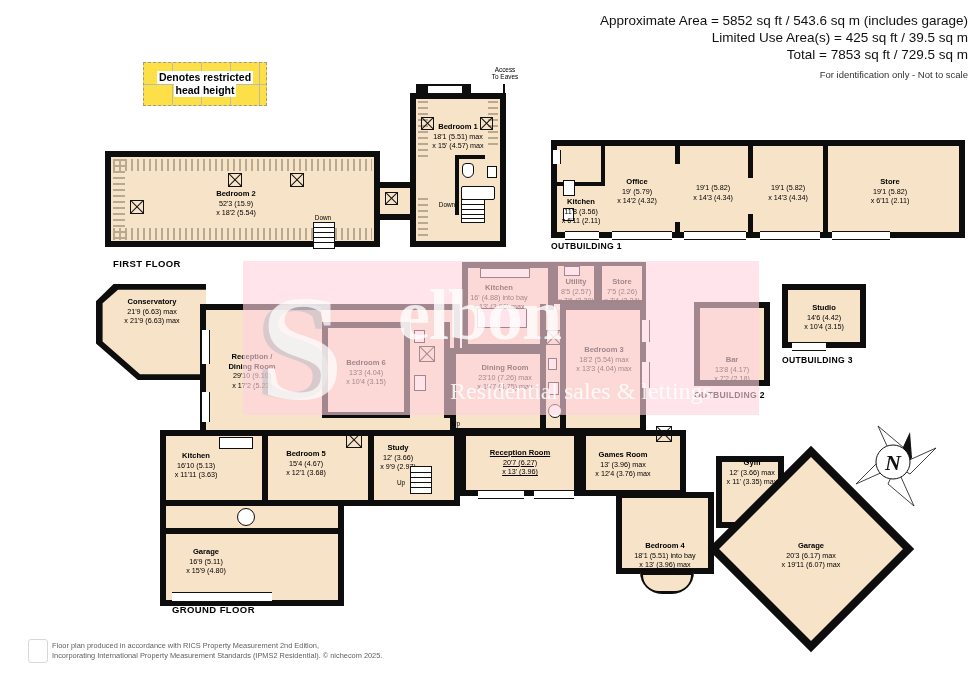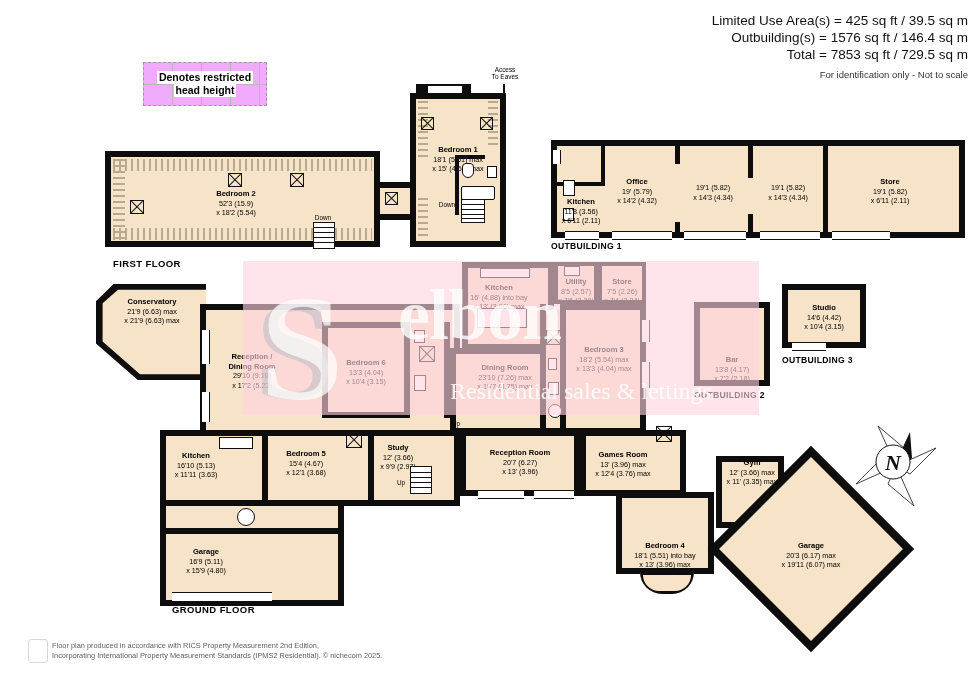--- a/index.html
+++ b/index.html
@@ -7,21 +7,21 @@
        font-family:"Liberation Sans","DejaVu Sans",sans-serif;color:#000;}
   .canvas{position:absolute;left:0;top:0;width:980px;height:693px;}
 
   
   .hdr{position:absolute;right:12px;top:12px;text-align:right;line-height:17px;}
   .hdr .l{font-size:13.5px;color:#111;white-space:nowrap;}
   .hdr .small{font-size:9.5px;color:#333;margin-top:3px;}
 
   
   .key{position:absolute;left:143px;top:62px;width:122px;height:42px;
-       border:1px dashed #9a9a9a;background:#f0abfc;}
+       border:1px dashed #9a9a9a;background:#fde047;}
   .key .hatch{position:absolute;inset:0;
        background-image:
          repeating-linear-gradient(to right,transparent 0 28px,#b5b5b5 28px 29px),
          repeating-linear-gradient(to bottom,transparent 0 21px,#b5b5b5 21px 22px);
        opacity:.85;}
   .key .kt{position:absolute;inset:0;display:flex;flex-direction:column;
        align-items:center;justify-content:center;font-size:10.5px;font-weight:bold;
        line-height:13px;text-align:center;background:rgba(255,255,255,.0);}
   .key .kt span{background:#fff;padding:0 2px;}
 
@@ -76,22 +76,22 @@
   .footer{position:absolute;left:52px;top:641px;font-size:7.4px;color:#5e5e5e;line-height:10px;}
   .fcirc{position:absolute;left:28px;top:639px;width:18px;height:22px;border:1px solid #d8d8d8;
         border-radius:3px;color:#d8d8d8;font-size:7px;}
 </style>
 </head>
 <body>
 
 <div class="canvas">
 
   <div class="hdr">
+    <div class="l">Approximate Area = 5852 sq ft / 543.6 sq m (includes garage)</div>
     <div class="l">Limited Use Area(s) = 425 sq ft / 39.5 sq m</div>
-    <div class="l">Outbuilding(s) = 1576 sq ft / 146.4 sq m</div>
     <div class="l">Total = 7853 sq ft / 729.5 sq m</div>
     <div class="small">For identification only - Not to scale</div>
   </div>
 
   <div class="key">
     <div class="hatch"></div>
     <div class="kt">
       <span>Denotes restricted</span>
       <span>head height</span>
     </div>
@@ -129,21 +129,21 @@
 
     <div class="wall" style="left:410px;top:93px;width:96px;height:154px;"></div>
     <div class="room" style="left:416px;top:99px;width:84px;height:142px;"></div>
     <div class="wall" style="left:416px;top:84px;width:55px;height:9px;"></div>
     <div class="win" style="left:428px;top:85px;width:34px;height:7px;"></div>
     <div class="hatchbandv" style="left:418px;top:101px;width:10px;height:60px;"></div>
     <div class="hatchbandv" style="left:488px;top:101px;width:10px;height:45px;"></div>
     <div class="hatchbandv" style="left:418px;top:198px;width:10px;height:40px;"></div>
     <div class="xbox" style="left:421px;top:117px;width:11px;height:11px;"></div>
     <div class="xbox" style="left:480px;top:117px;width:11px;height:11px;"></div>
-    <div class="lbl" style="left:458px;top:122px;margin-top:23px;">
+    <div class="lbl" style="left:458px;top:122px;">
       <span class="n">Bedroom 1</span>
       <span class="d">18'1 (5.51) max</span>
       <span class="d">x 15' (4.57) max</span>
     </div>
 
     <div class="wall" style="left:455px;top:155px;width:4px;height:60px;"></div>
     <div class="wall" style="left:455px;top:155px;width:30px;height:4px;"></div>
     <div class="thin" style="left:462px;top:163px;width:10px;height:13px;border-radius:4px 4px 6px 6px;"></div>
     <div class="thin" style="left:461px;top:186px;width:32px;height:12px;border-radius:2px;"></div>
     <div class="thin" style="left:487px;top:166px;width:8px;height:10px;"></div>
@@ -339,21 +339,21 @@
     <div class="room" style="left:166px;top:534px;width:172px;height:66px;"></div>
     <div class="lbl" style="left:206px;top:547px;">
       <span class="n">Garage</span>
       <span class="d">16'9 (5.11)</span>
       <span class="d">x 15'9 (4.80)</span>
     </div>
     <div class="win" style="left:172px;top:592px;width:100px;height:8px;"></div>
 
     <div class="wall" style="left:460px;top:430px;width:120px;height:66px;"></div>
     <div class="room" style="left:466px;top:436px;width:108px;height:54px;"></div>
-    <div class="lbl" style="left:520px;top:448px;">
+    <div class="lbl" style="left:520px;top:448px;text-decoration:underline;">
       <span class="n">Reception Room</span>
       <span class="d">20'7 (6.27)</span>
       <span class="d">x 13' (3.96)</span>
     </div>
     <div class="win" style="left:478px;top:490px;width:46px;height:7px;"></div>
     <div class="win" style="left:534px;top:490px;width:40px;height:7px;"></div>
 
     <div class="wall" style="left:580px;top:430px;width:106px;height:66px;"></div>
     <div class="room" style="left:586px;top:436px;width:94px;height:54px;"></div>
     <div class="lbl" style="left:623px;top:450px;">

